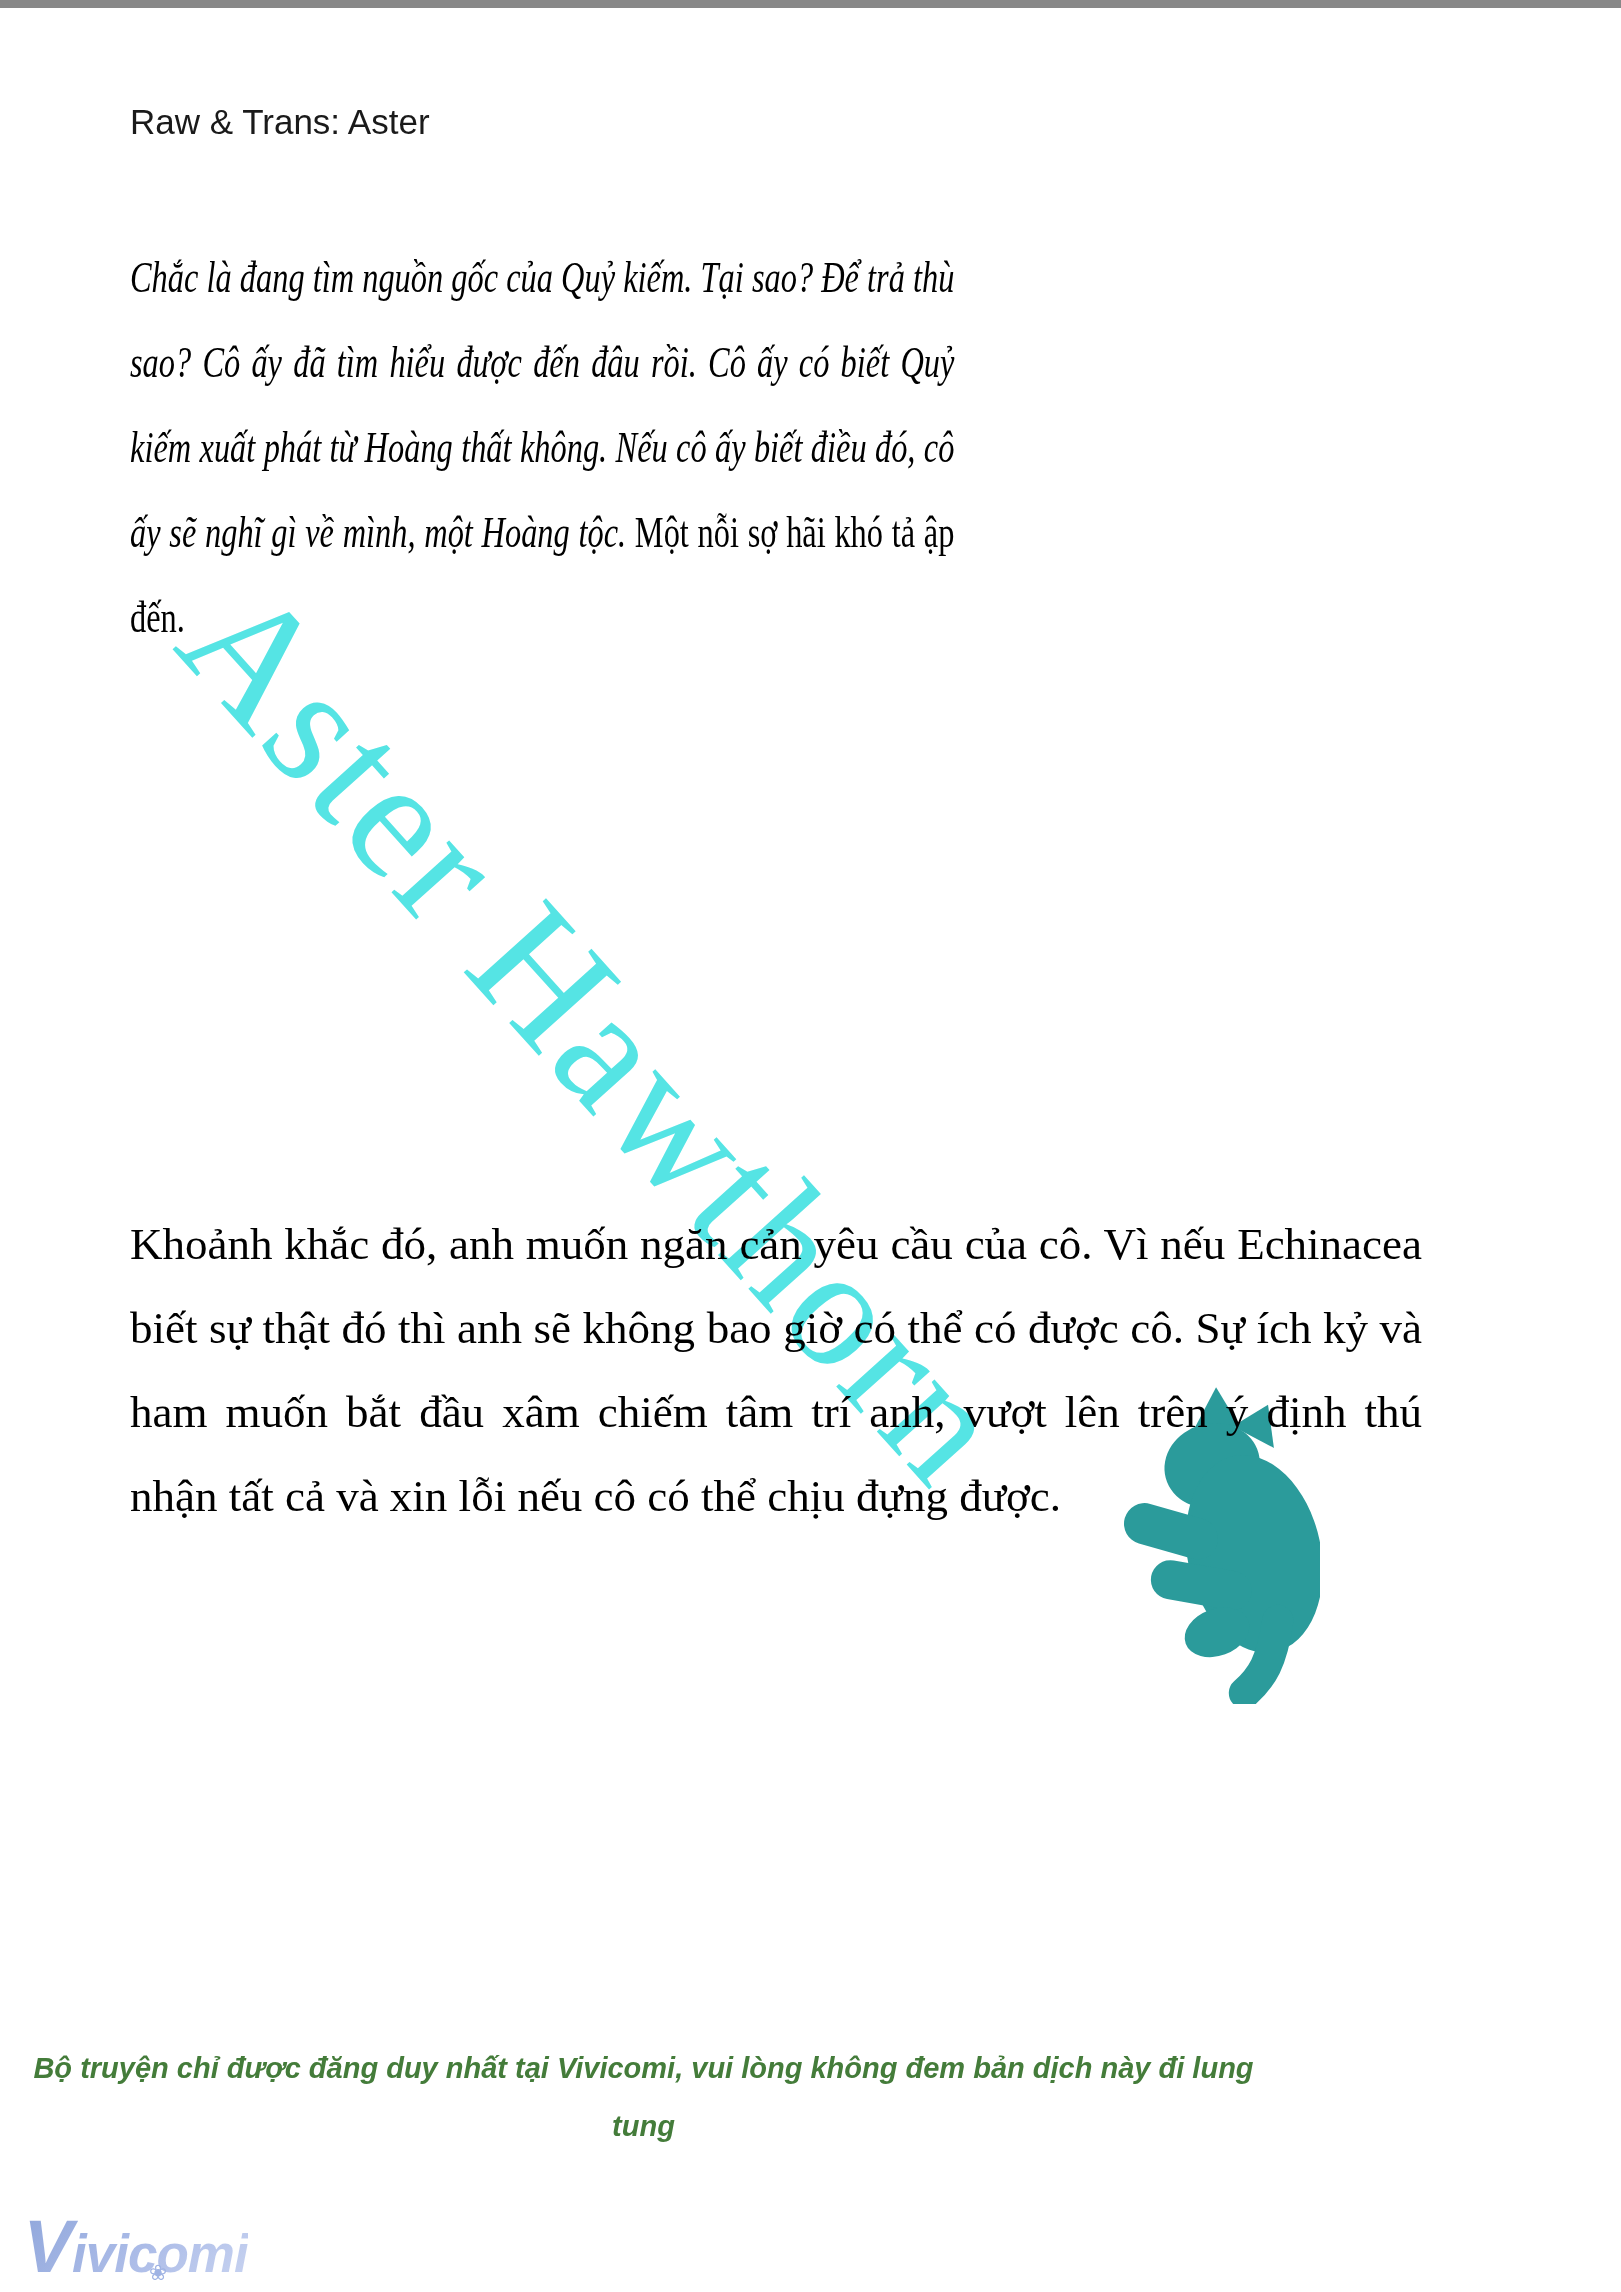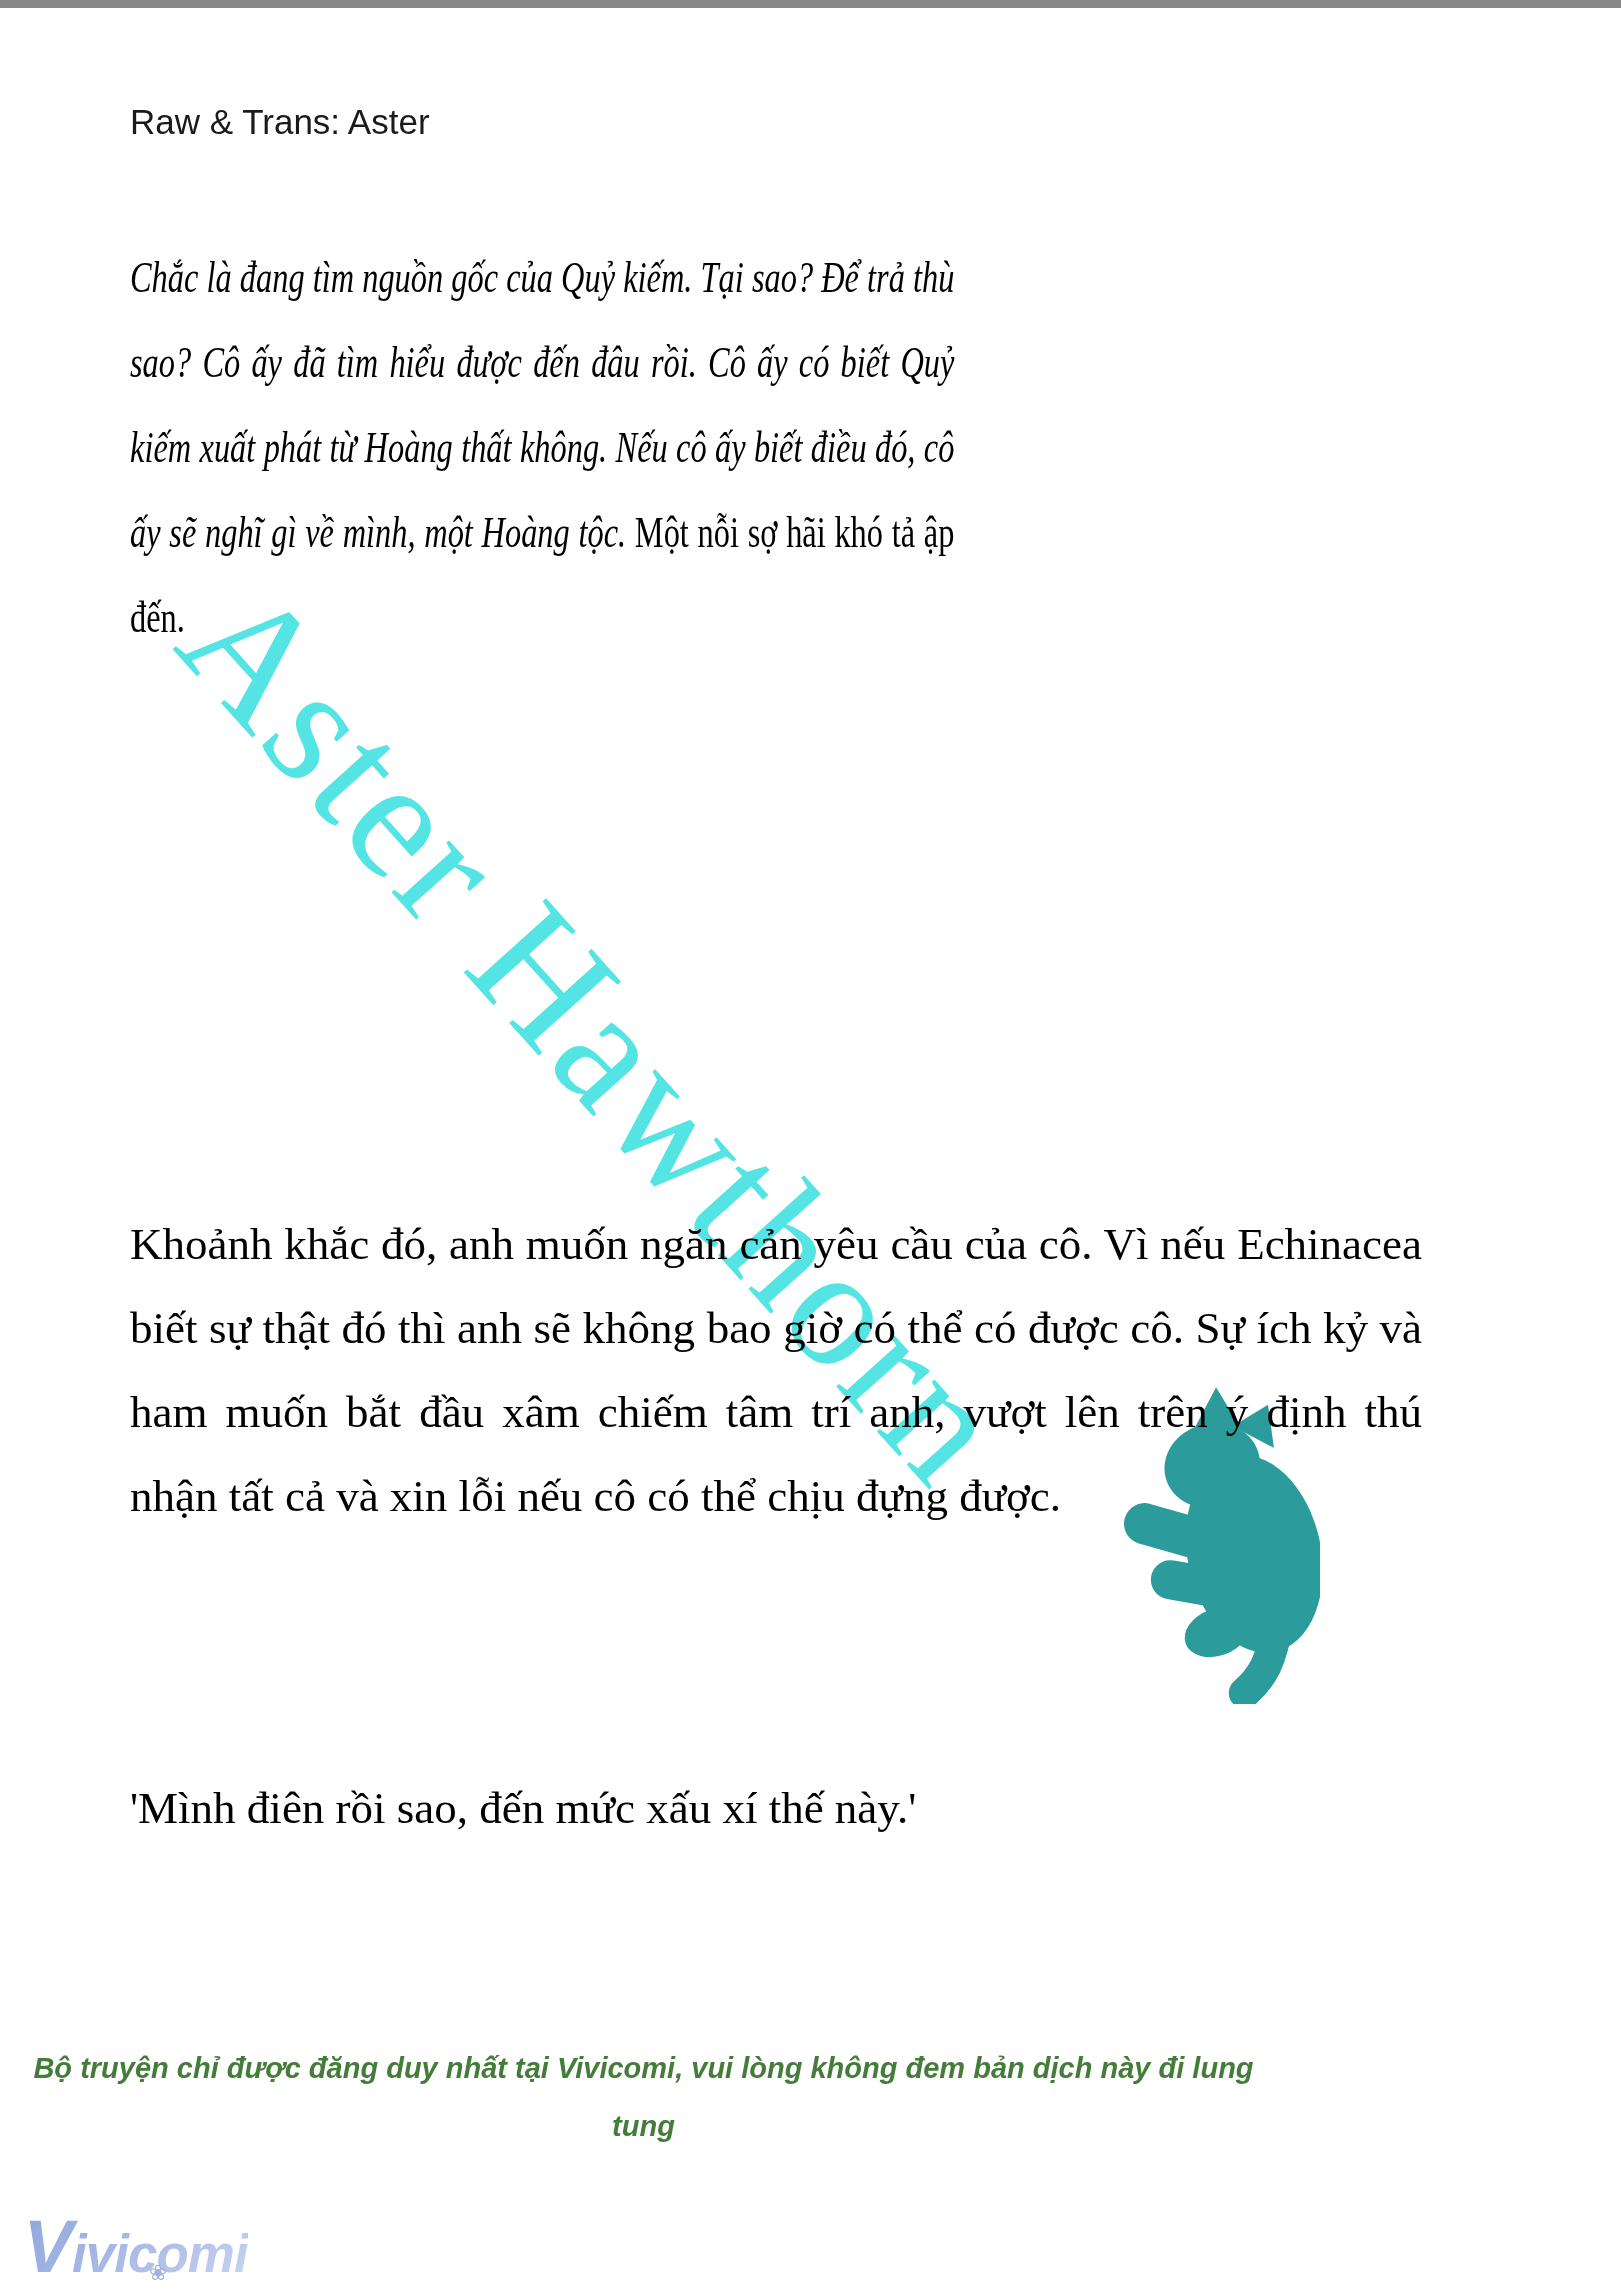--- a/index.html
+++ b/index.html
@@ -102,21 +102,20 @@
         <path d="M162,240 C156,282 146,298 128,314" fill="none" stroke="#2B9B9B" stroke-width="32" stroke-linecap="round"></path>
       </g>
     </svg>
   </div>
 
   <p class="para p1"><span class="it">Chắc là đang tìm nguồn gốc của Quỷ kiếm. Tại sao? Để trả thù sao? Cô ấy đã tìm hiểu được đến đâu rồi. Cô ấy có biết Quỷ kiếm xuất phát từ Hoàng thất không. Nếu cô ấy biết điều đó, cô ấy sẽ nghĩ gì về mình, một Hoàng tộc.</span><span> Một nỗi sợ hãi khó tả ập đến.</span></p>
 
 
   <p class="para p3">Khoảnh khắc đó, anh muốn ngăn cản yêu cầu của cô. Vì nếu Echinacea biết sự thật đó thì anh sẽ không bao giờ có thể có được cô. Sự ích kỷ và ham muốn bắt đầu xâm chiếm tâm trí anh, vượt lên trên ý định thú nhận tất cả và xin lỗi nếu cô có thể chịu đựng được.</p>
 
-  <p class="para p4">'Mình điên rồi sao, đến mức xấu xí thế này.'</p>
 
   <div class="footer">
     <div>Bộ truyện chỉ được đăng duy nhất tại Vivicomi, vui lòng không đem bản dịch này đi lung tung</div>
   </div>
 
   <div class="logo">Vivicomi</div>
   <div class="logo-flower">❀</div>
 
 </div>
 

